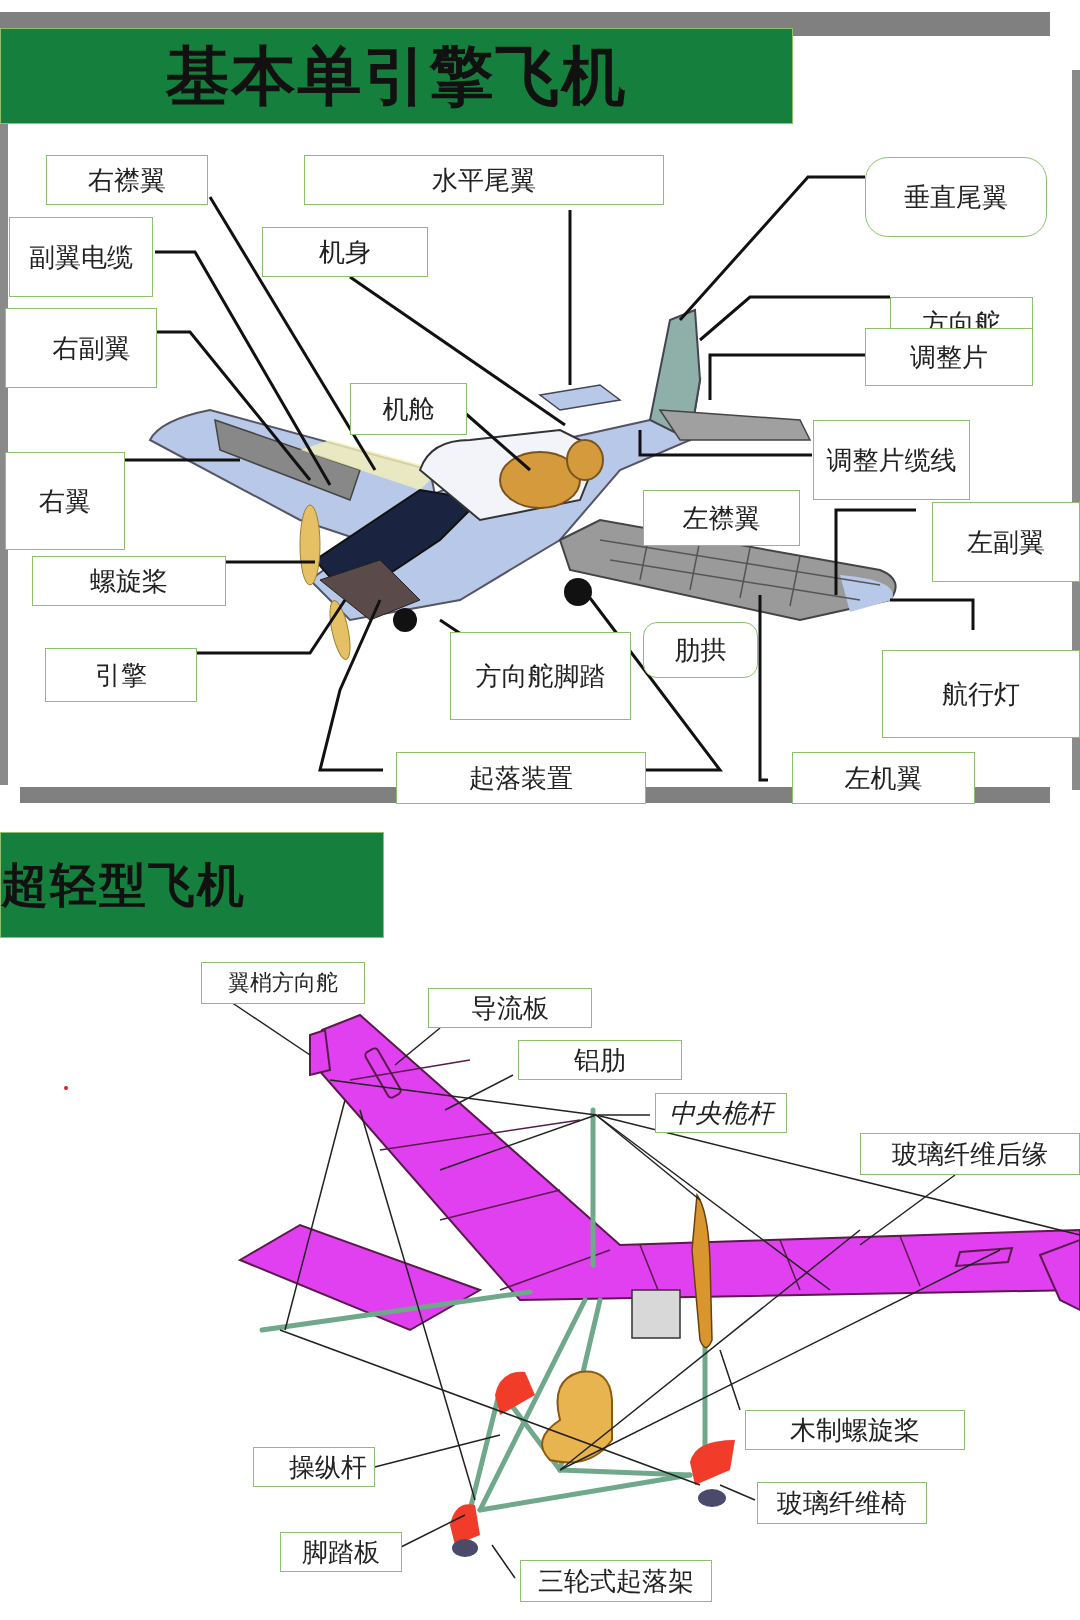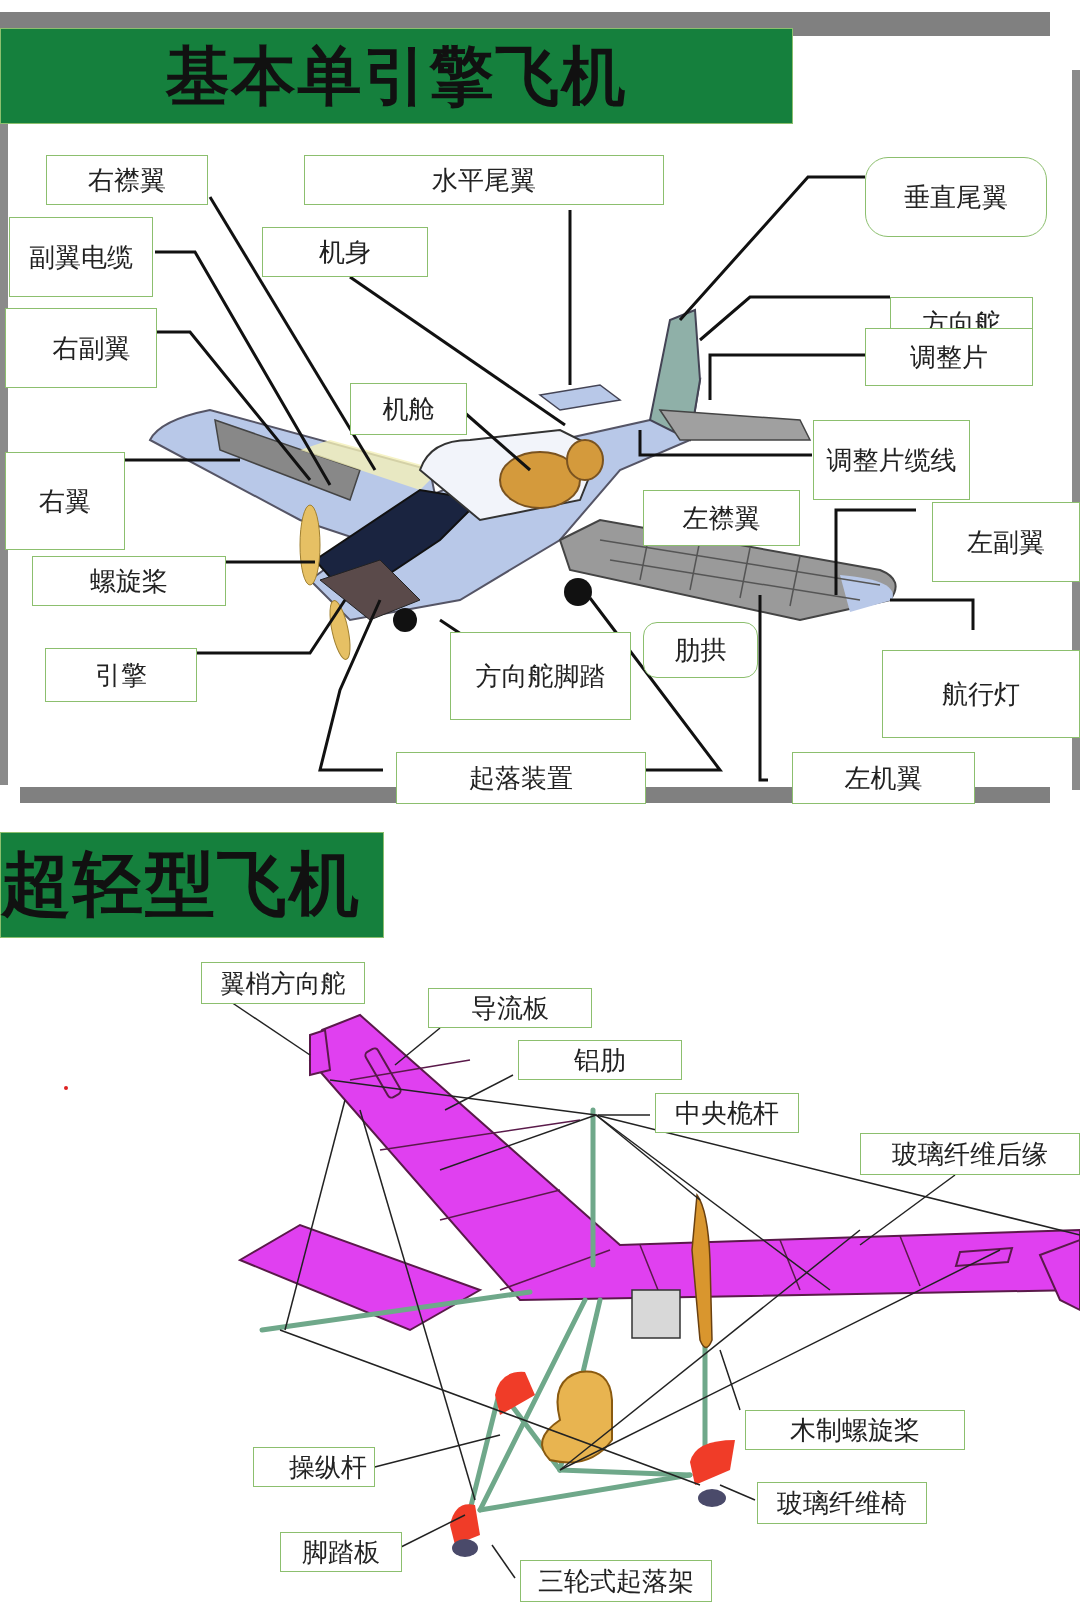--- a/index.html
+++ b/index.html
@@ -149,21 +149,21 @@
 <div class="label" style="left:882px;top:650px;width:198px;height:88px;">
     <span>航行灯</span>
   </div>
 <div class="label" style="left:396px;top:752px;width:250px;height:52px;">
     <span>起落装置</span>
   </div>
 <div class="label" style="left:792px;top:752px;width:183px;height:52px;">
     <span>左机翼</span>
   </div>
 
-<div class="title title2" style="left:0;top:832px;width:384px;height:106px;font-size:70px;">
+<div class="title title2" style="left:0;top:832px;width:384px;height:106px;font-size:47px;">
   <span>超轻型飞机</span>
 </div>
 
 <div class="dot" style="left:64px;top:1086px;"></div>
 
 <svg class="layer" style="top:0" width="1080" height="1620">
 
   <path d="M322,1030 L360,1015 L620,1245 L1080,1230 L1080,1290 L520,1300 L310,1060 Z" fill="#e040f0" stroke="#5a1a4a" stroke-width="2"></path>
   <path d="M310,1035 L325,1030 L330,1070 L310,1075 Z" fill="#e040f0" stroke="#5a1a4a" stroke-width="2"></path>
   <path d="M1040,1255 L1080,1240 L1080,1310 L1060,1300 Z" fill="#e040f0" stroke="#5a1a4a" stroke-width="2"></path>
@@ -225,30 +225,30 @@
     <line x1="650" y1="1115" x2="598" y2="1115"></line>
     <line x1="955" y1="1175" x2="860" y2="1245"></line>
     <line x1="740" y1="1410" x2="720" y2="1350"></line>
     <line x1="363" y1="1470" x2="500" y2="1435"></line>
     <line x1="755" y1="1500" x2="720" y2="1485"></line>
     <line x1="395" y1="1550" x2="465" y2="1515"></line>
     <line x1="515" y1="1578" x2="492" y2="1545"></line>
   </g>
 </svg>
 
-<div class="label small" style="left:201px;top:962px;width:164px;height:42px;font-size:25px;">
+<div class="label small" style="left:201px;top:962px;width:164px;height:42px;font-size:22px;">
     <span>翼梢方向舵</span>
   </div>
 <div class="label" style="left:428px;top:988px;width:164px;height:40px;">
     <span>导流板</span>
   </div>
 <div class="label" style="left:518px;top:1040px;width:164px;height:40px;">
     <span>铝肋</span>
   </div>
-<div class="label" style="left:655px;top:1093px;width:144px;height:40px;">
+<div class="label" style="left:655px;top:1093px;width:132px;height:40px;font-style:italic;">
     <span>中央桅杆</span>
   </div>
 <div class="label" style="left:860px;top:1133px;width:220px;height:42px;">
     <span>玻璃纤维后缘</span>
   </div>
 <div class="label" style="left:745px;top:1410px;width:220px;height:40px;">
     <span>木制螺旋桨</span>
   </div>
 <div class="label" style="left:253px;top:1447px;width:122px;height:40px;padding-left:28px;">
     <span>操纵杆</span>

